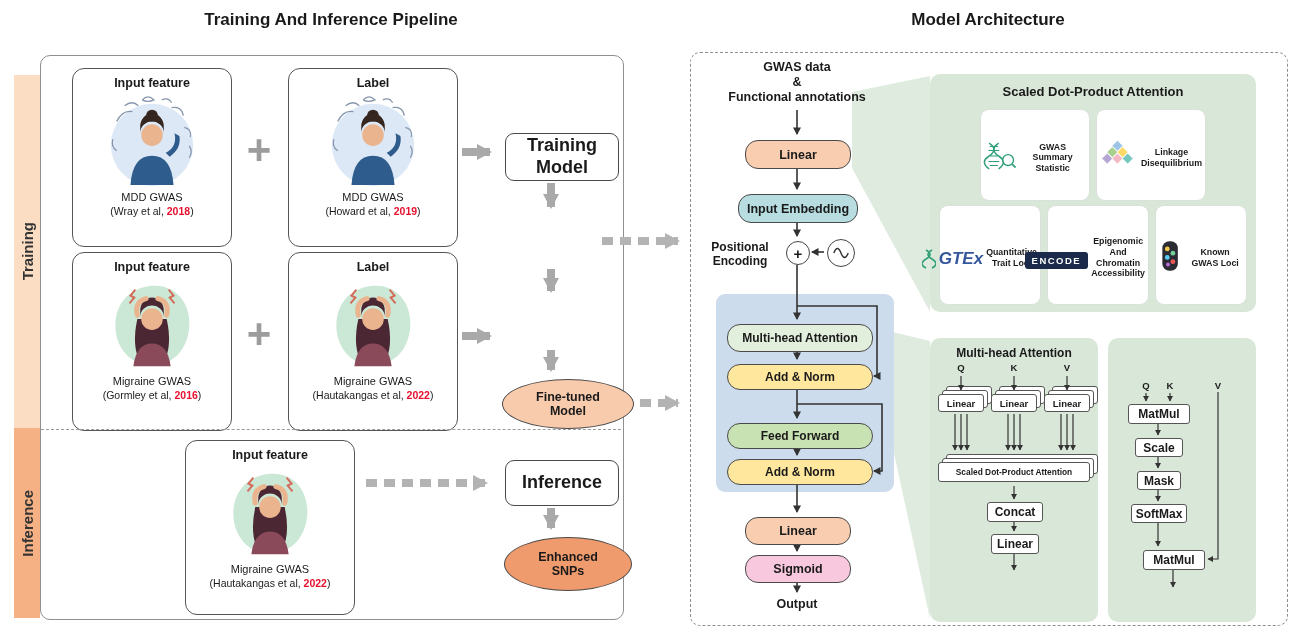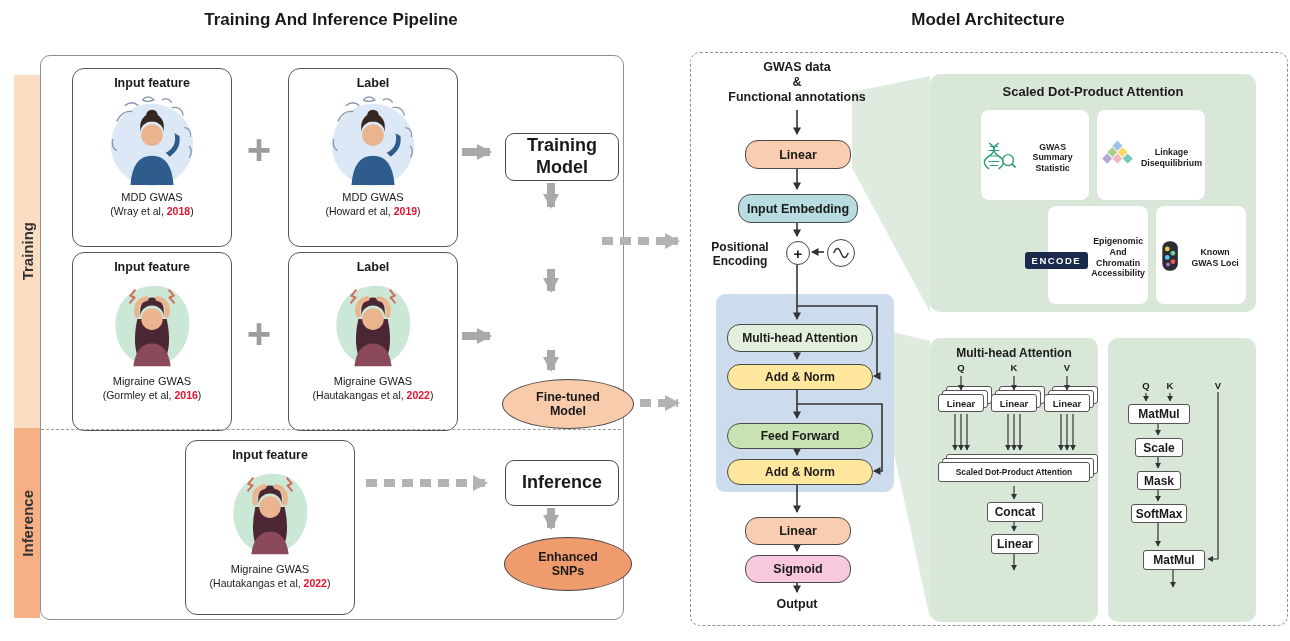--- a/index.html
+++ b/index.html
@@ -251,20 +251,29 @@
           <use href="#sym-dna"></use>
         </svg>
       <div class="flabel">GWAS Summary Statistic</div>
     </div>
     <div class="fcard" style="left:167px;top:36px;width:108px;height:88px;">
       <svg width="66" height="46" viewBox="0 0 64 48">
           <use href="#sym-diamonds"></use>
         </svg>
       <div class="flabel">Linkage Disequilibrium</div>
     </div>
+    <div class="fcard" style="left:10px;top:132px;width:100px;height:96px;">
+      <div class="brand-gtex">
+        <svg width="14" height="22" viewBox="0 0 14 22">
+            <use href="#sym-helix-sm"></use>
+          </svg>
+        <span>GTEx</span>
+      </div>
+      <div class="flabel">Quantitative Trait Loci</div>
+    </div>
     <div class="fcard" style="left:118px;top:132px;width:100px;height:96px;">
       <div class="brand-encode">ENCODE</div>
       <svg width="44" height="10" viewBox="0 0 44 10" style="margin-top:2px;">
           <use href="#sym-wave"></use>
         </svg>
       <div class="flabel">Epigenomic And Chromatin Accessibility</div>
     </div>
     <div class="fcard" style="left:226px;top:132px;width:90px;height:96px;">
       <svg width="40" height="46" viewBox="0 0 40 46">
           <use href="#sym-loci"></use>

